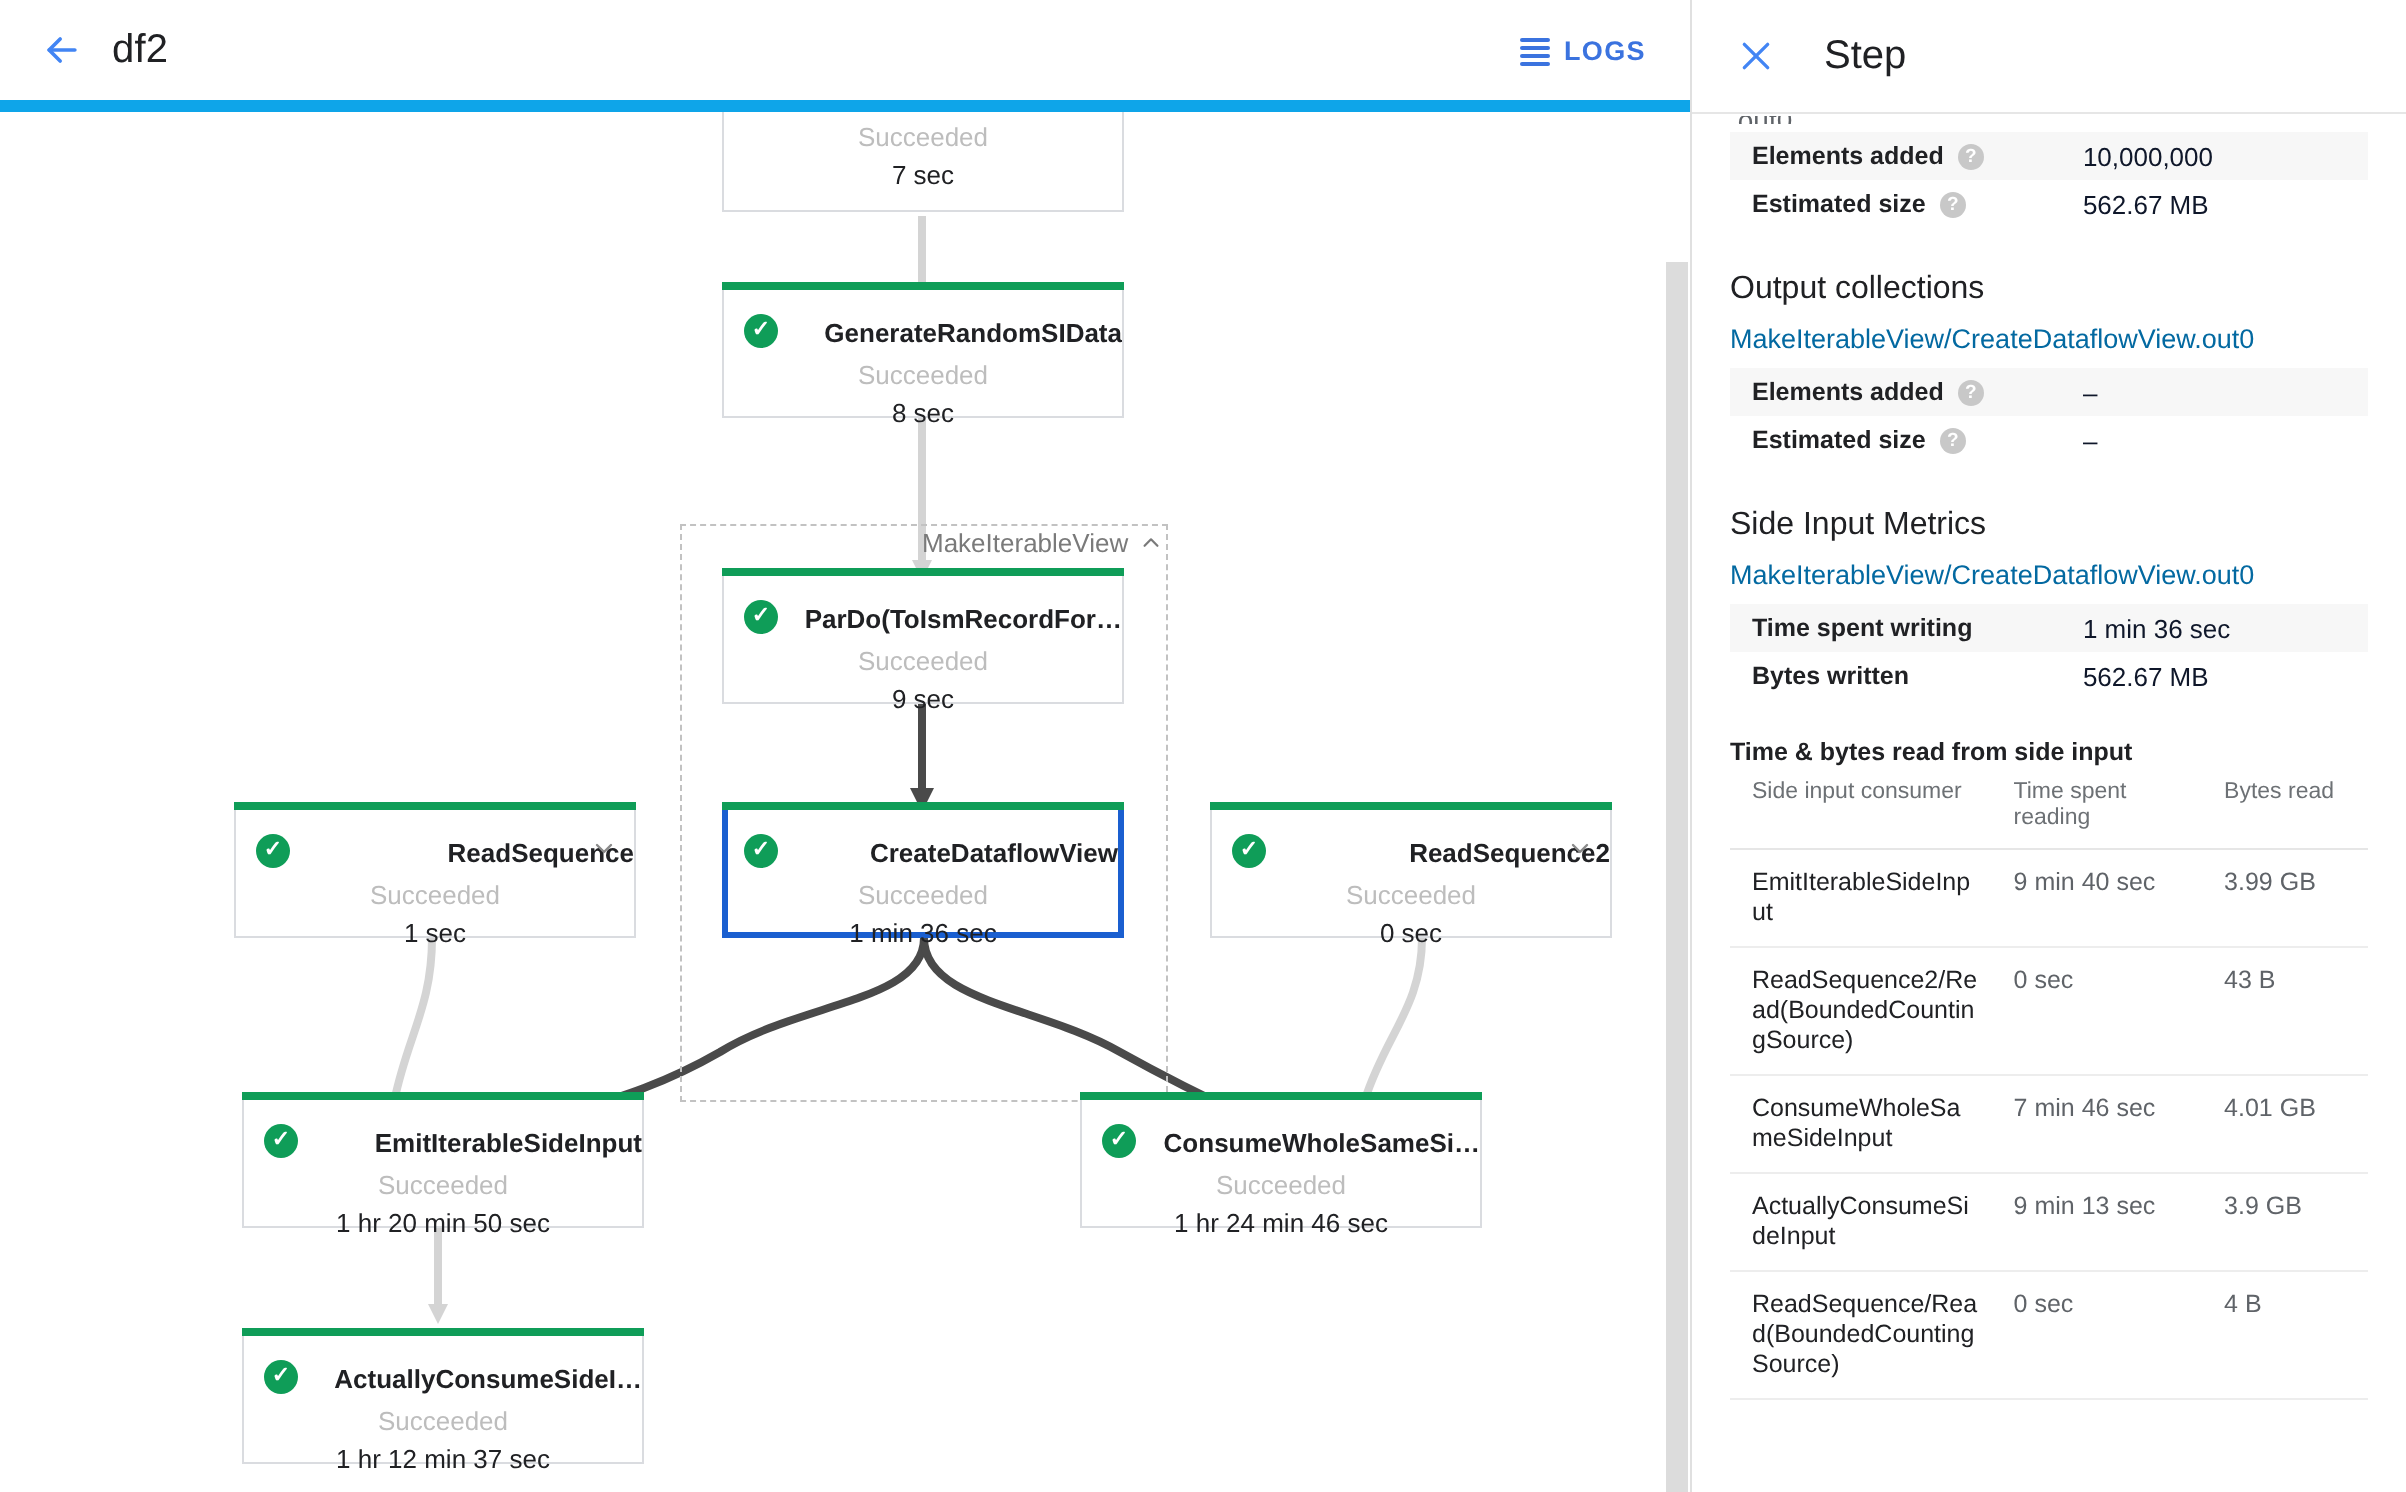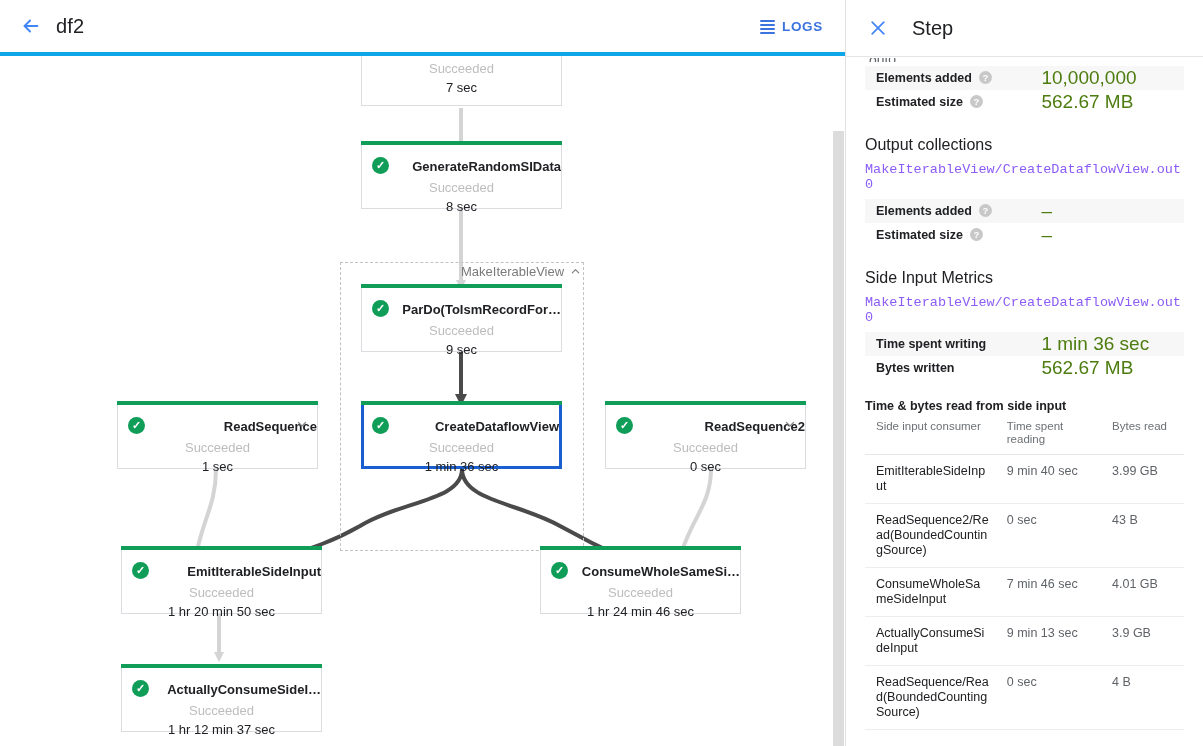--- a/index.html
+++ b/index.html
@@ -12,21 +12,21 @@
     -webkit-font-smoothing: antialiased;
   }
   #app { position: relative; width: 1203px; height: 746px; display: flex; }
 
   
   #left { position: relative; width: 845px; height: 746px; background: #fff; overflow: hidden; }
 
   #topbar {
     position: absolute; top: 0; left: 0; width: 845px; height: 56px;
     background: #fff; display: flex; align-items: center;
-    border-bottom: 4px solid #0ea5e9;
+    border-bottom: 6px solid #0ea5e9;
     z-index: 20;
   }
   #back-arrow {
     margin-left: 14px; width: 34px; height: 34px;
     display: flex; align-items: center; justify-content: center;
     color: #4285f4; cursor: pointer;
   }
   #job-title {
     margin-left: 8px; font-size: 20px; color: #202124; font-weight: 400;
     letter-spacing: .1px;
@@ -118,29 +118,29 @@
   }
   .clipped-top { font-size: 14px; color: #5f6368; margin: -6px 0 0 0; height: 10px; overflow: hidden; }
 
   .kv-table { width: 100%; border-collapse: collapse; margin-top: 4px; }
   .kv-table tr { height: 24px; }
   .kv-table tr.alt { background: #f7f7f7; }
   .kv-table td.k {
     font-size: 12.5px; font-weight: bold; color: #202124; padding-left: 11px; width: 55%;
     white-space: nowrap;
   }
-  .kv-table td.v { font-size: 19px; color: #4d7c0f; }
+  .kv-table td.v { font-size: 13px; color: #0f172a; }
   .help-icon {
     display: inline-block; width: 13px; height: 13px; border-radius: 50%;
     background: #c8c8c8; color: #fff; font-size: 9.5px; line-height: 13px; text-align: center;
     margin-left: 7px; vertical-align: 1px; font-weight: bold; cursor: pointer;
   }
 
   .section-title { font-size: 16px; color: #202124; margin: 22px 0 8px 0; font-weight: 400; }
-  .section-sub { font-size: 13.5px; color: #8b5cf6; margin-bottom: 7px; word-break: break-all; font-family: Liberation Mono, monospace; }
+  .section-sub { font-size: 13.5px; color: #0369a1; margin-bottom: 7px; word-break: break-all; }
 
   .si-title { font-size: 12.5px; font-weight: bold; color: #202124; margin: 19px 0 0 0; }
   .si-table { width: 100%; border-collapse: collapse; margin-top: 2px; }
   .si-table th {
     font-size: 11.5px; color: #6d7175; font-weight: normal; text-align: left;
     padding: 5px 6px 8px 11px; vertical-align: top; line-height: 13px;
     border-bottom: 1px solid #e6e6e6;
   }
   .si-table td {
     font-size: 12.5px; color: #202124; padding: 9px 6px 9px 11px; vertical-align: top;

